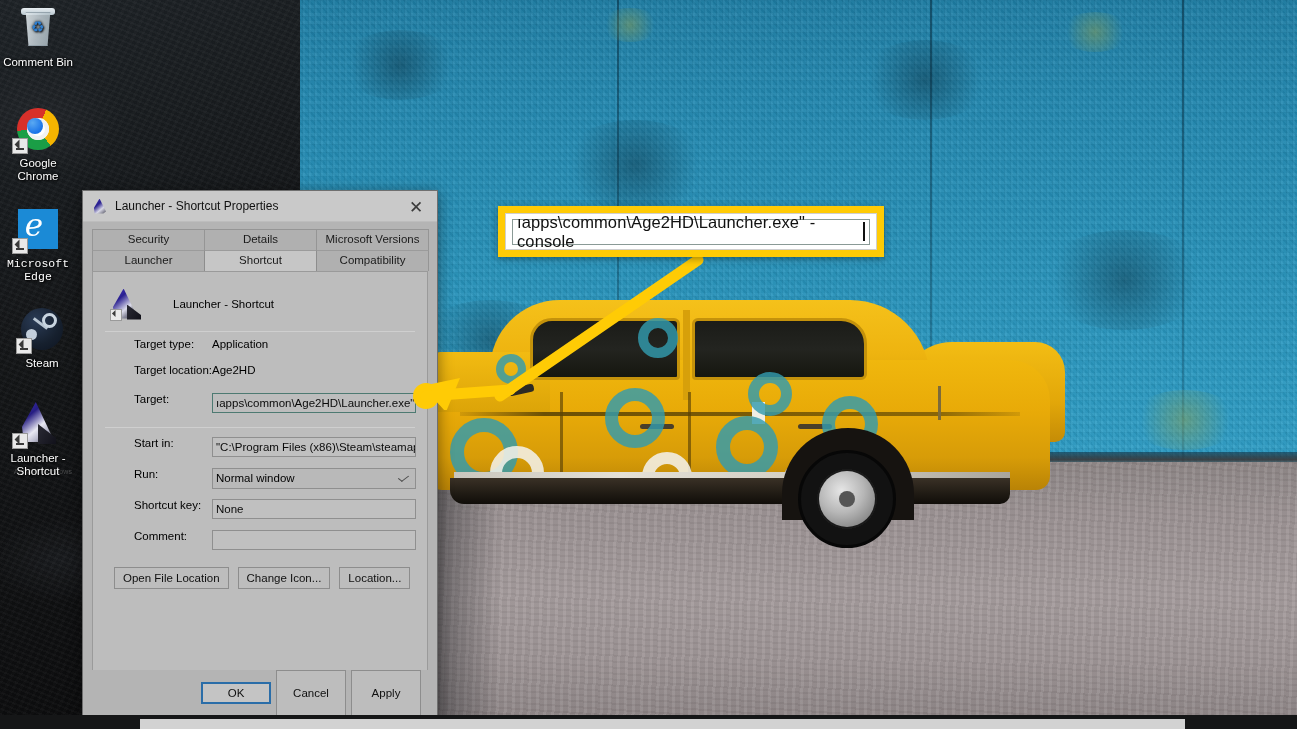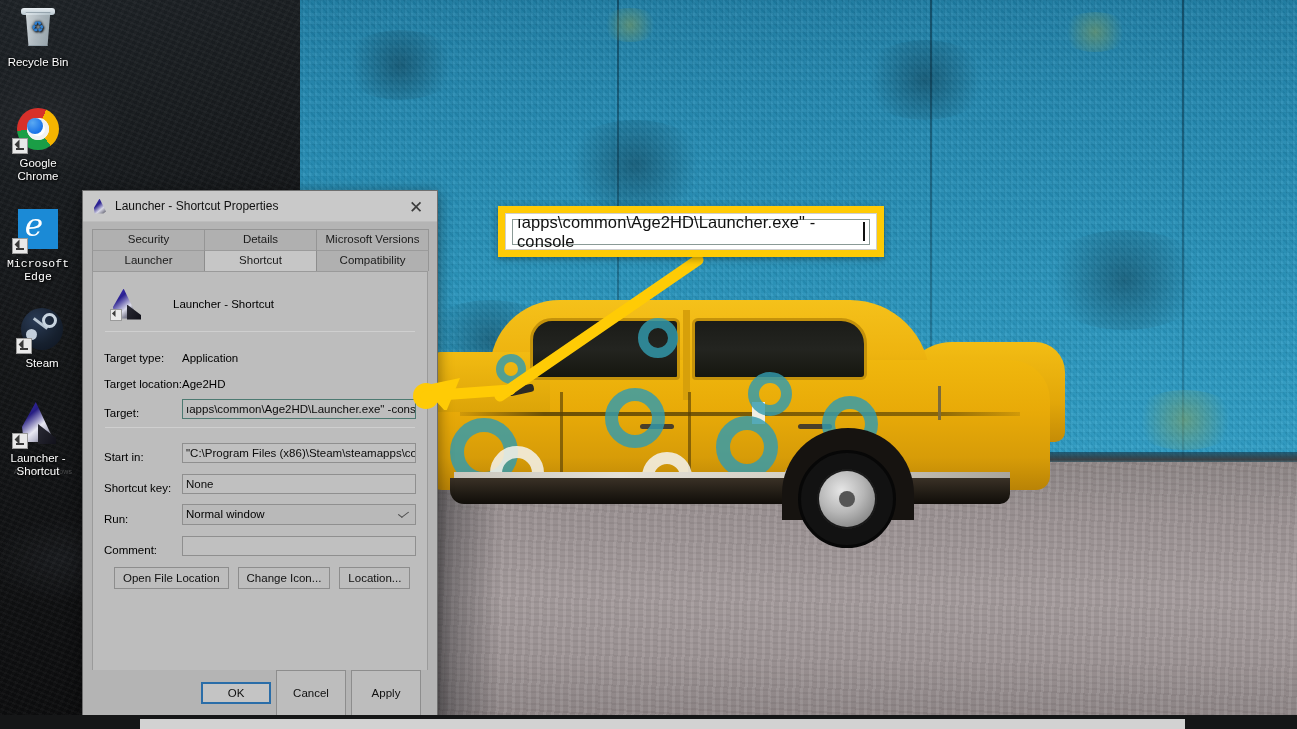--- a/index.html
+++ b/index.html
@@ -348,21 +348,21 @@
     background:#e9e9e9; border:1px solid #9a9a9a;
   }
   .hdr-icon .sa:after {
     content:""; position:absolute; left:2px; top:1px; width:0; height:0;
     border-left: 5px solid #3a3a3a; border-bottom: 5px solid transparent;
     transform: rotate(-45deg);
   }
   .hdr-name { margin-left: 30px; font-size: 11.5px; }
   .sep { height: 1px; background: #a0a0a0; border-bottom: 1px solid #cfcfcf; margin: 6px 1px 0 1px; }
 
-  .frow { display: flex; align-items: flex-end; height: 26px; }
+  .frow { display: flex; align-items: flex-start; height: 26px; margin-left: 30px; }
   .flabel { width: 78px; flex: none; font-size: 11.5px; }
   .fstatic { font-size: 11.5px; }
   .finput {
     flex: 1; height: 20px; background: #c0c0c0;
     border: 1px solid #8f8f8f;
     font-size: 11.5px; color: #0b0b0b;
     padding: 0 3px; line-height: 18px;
     white-space: nowrap; overflow: hidden;
     display: flex; align-items: center;
   }
@@ -493,21 +493,21 @@
 
     <div class="watermark">Activate Windows</div>
   </div>
 
   <div class="desk-icon" style="left:0px; top:4px;">
     <div class="glyph">
       <div class="ic-bin-lid"></div>
       <div class="ic-bin-body"></div>
       <div class="ic-bin-rec">♻</div>
     </div>
-    <div>Recycle Bin</div>
+    <div>Comment Bin</div>
   </div>
 
   <div class="desk-icon" style="left:0px; top:105px;">
     <div class="glyph">
       <div class="ic-chrome"></div>
       <div class="ic-chrome-core"></div>
       <div class="shortcut-arrow"></div>
     </div>
     <div class="lbl" style="white-space:pre-line;">Google
 Chrome</div>
@@ -600,30 +600,30 @@
       </div>
 
       <div class="sep" style="margin-top:8px;"></div>
 
       <div class="frow" style="margin-top:9px;">
         <div class="flabel">Start in:</div>
         <div class="finput">"C:\Program Files (x86)\Steam\steamapps\comm</div>
       </div>
 
       <div class="frow" style="margin-top:5px;">
-        <div class="flabel">Shortcut key:</div>
-        <div class="finput">None</div>
-      </div>
-
-      <div class="frow" style="margin-top:5px;">
         <div class="flabel">Run:</div>
         <div class="fselect">
           <span>Normal window</span>
           <span class="chev"></span>
         </div>
+      </div>
+
+      <div class="frow" style="margin-top:5px;">
+        <div class="flabel">Shortcut key:</div>
+        <div class="finput">None</div>
       </div>
 
       <div class="frow" style="margin-top:5px;">
         <div class="flabel">Comment:</div>
         <div class="finput"></div>
       </div>
 
       <div class="btnrow" style="padding-left:10px;">
         <div class="btn">Open File Location</div>
         <div class="btn">Change Icon...</div>

